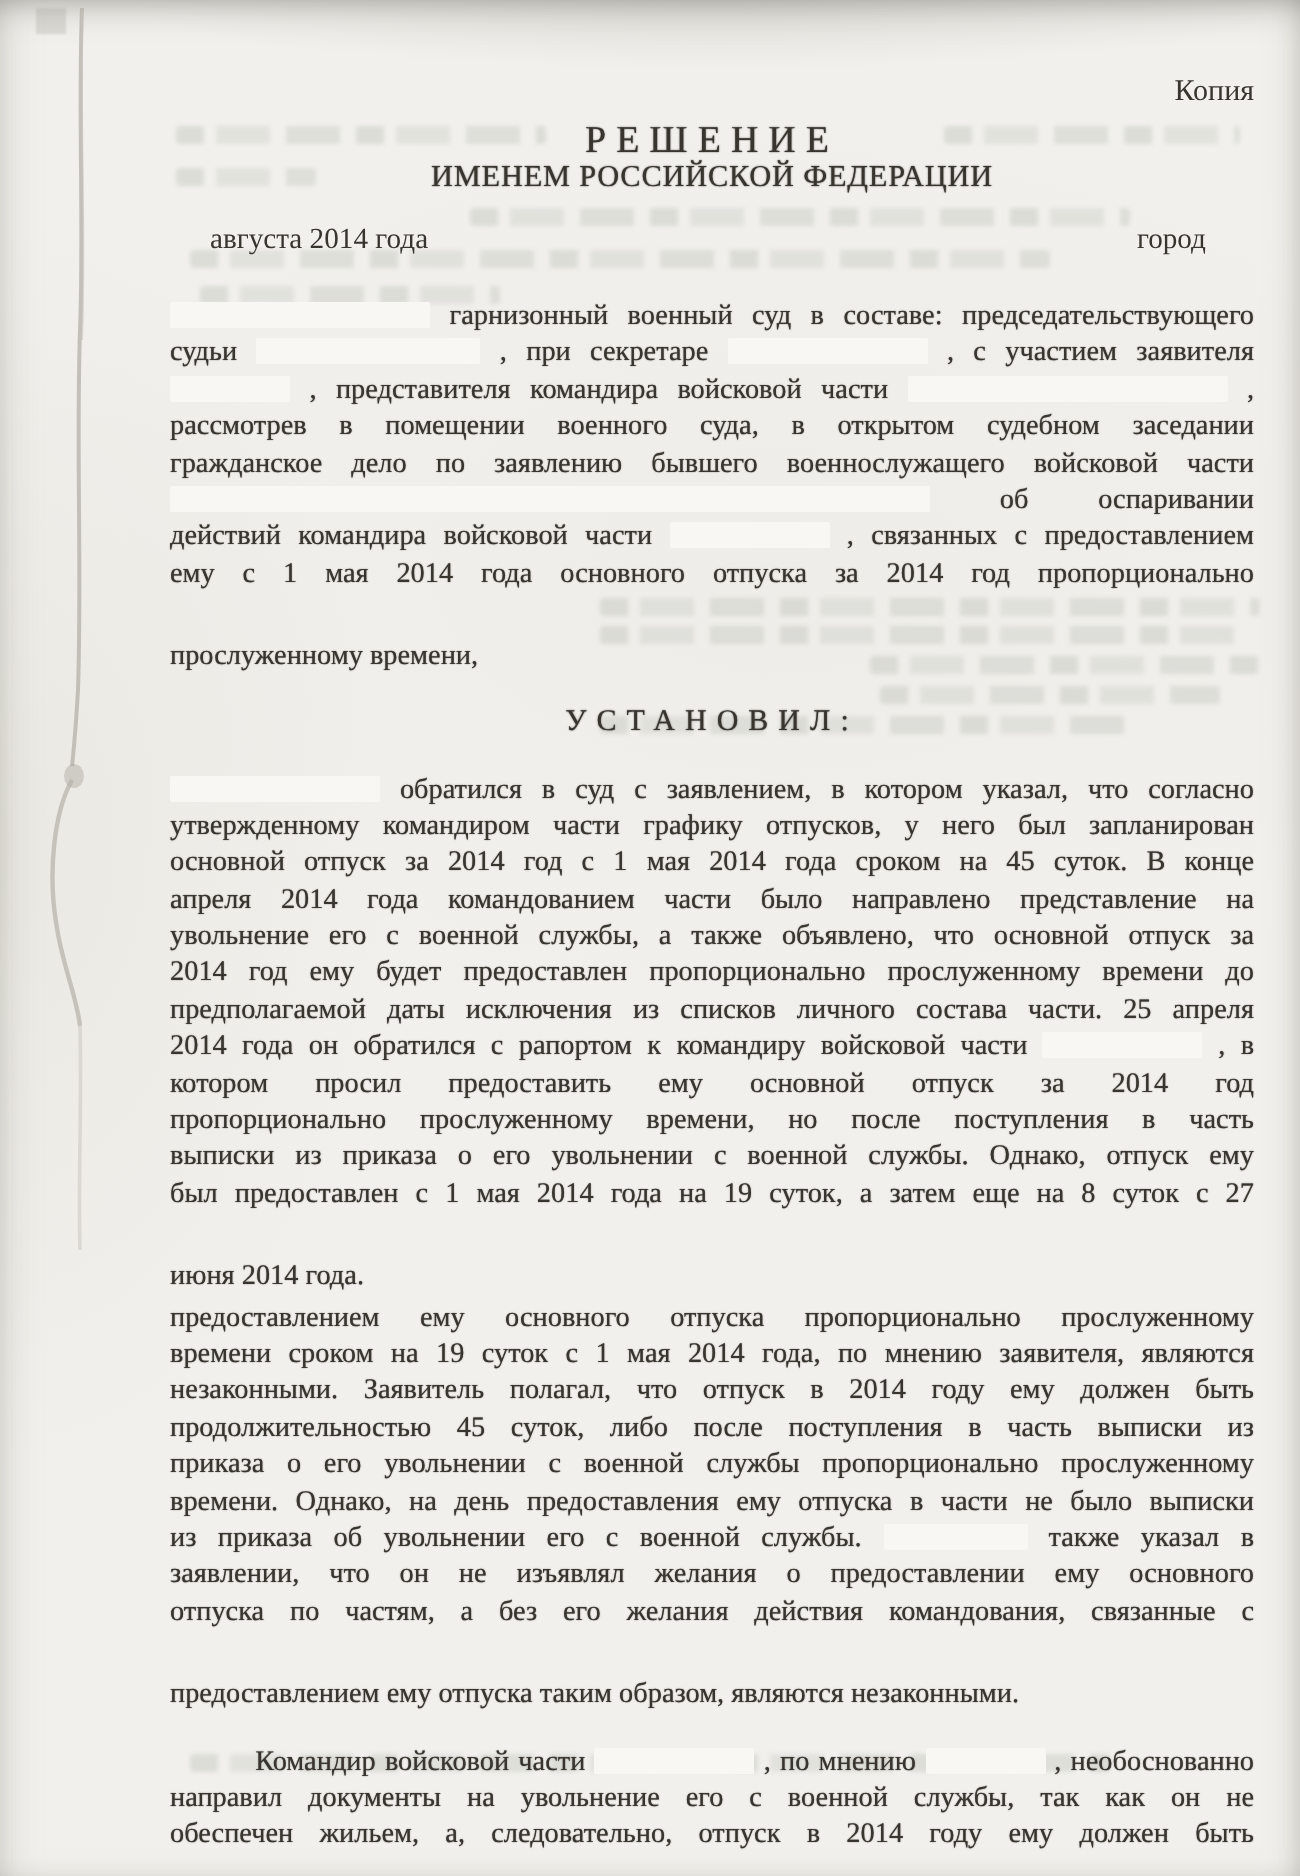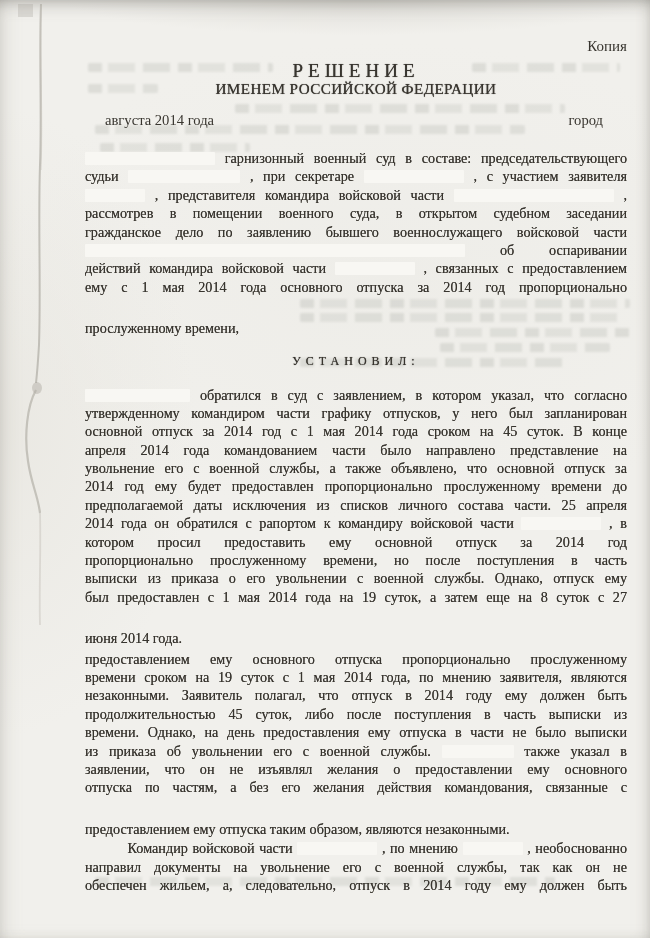--- a/index.html
+++ b/index.html
@@ -27,24 +27,24 @@
   .indent{display:inline-block;height:1px;}
   .copy-line{margin-top:37px;height:18px;line-height:18px;text-align:right;font-size:15px;}
   .title{margin-top:7px;height:18px;line-height:18px;text-align:center;font-size:19px;
          letter-spacing:5px;text-shadow:0 0 .8px rgba(45,42,38,.9);}
   .subtitle{height:18px;line-height:18px;text-align:center;font-size:15.2px;letter-spacing:.4px;
          text-shadow:0 0 .8px rgba(45,42,38,.9);}
   .date-line{margin-top:13px;height:18px;line-height:18px;display:flex;
          justify-content:space-between;padding:0 24px 0 20px;font-size:14.6px;}
   .para[data-name="court-composition"]{margin-top:20px;}
   .section-heading{margin-top:13px;height:20px;line-height:20px;text-align:center;
-         font-size:12px;letter-spacing:5px;text-shadow:0 0 .8px rgba(45,42,38,.9);}
+         font-size:15px;letter-spacing:5px;text-shadow:0 0 .8px rgba(45,42,38,.9);}
   .para[data-name="applicant-statement"]{margin-top:15px;}
   .para[data-name="applicant-arguments"]{margin-top:2px;}
-  .para[data-name="commander-actions"]{margin-top:1px;}
+  .para[data-name="commander-actions"]{margin-top:15px;}
   
   .bleed{position:absolute;height:9px;z-index:1;filter:blur(1.1px);opacity:.5;border-radius:2px;
     background:repeating-linear-gradient(90deg,
       rgba(108,114,104,.30) 0 14px, transparent 14px 20px,
       rgba(108,114,104,.22) 20px 47px, transparent 47px 55px,
       rgba(108,114,104,.27) 55px 82px, transparent 82px 90px);}
   .b1{left:88px;top:63px;width:185px;}  .b2{left:472px;top:63px;width:148px;}
   .b3{left:88px;top:84px;width:70px;}   .b4{left:235px;top:104px;width:330px;}
   .b5{left:95px;top:125px;width:430px;} .b6{left:100px;top:143px;width:150px;}
   .b7{left:300px;top:299px;width:330px;}.b8{left:300px;top:313px;width:320px;}
@@ -115,20 +115,21 @@
           <div class="line j" data-name="text-line"><span data-name="text-run">пропорционально прослуженному времени, но после поступления в часть</span></div>
           <div class="line j" data-name="text-line"><span data-name="text-run">выписки из приказа о его увольнении с военной службы. Однако, отпуск ему</span></div>
           <div class="line j" data-name="text-line"><span data-name="text-run">был предоставлен с 1 мая 2014 года на 19 суток, а затем еще на 8 суток с 27</span></div>
           <div class="line l" data-name="text-line"><span data-name="text-run">июня 2014 года.</span></div>
         </div>
         <div class="para" data-name="applicant-arguments">
           <div class="line j" data-name="text-line"><span data-name="text-run">предоставлением ему основного отпуска пропорционально прослуженному</span></div>
           <div class="line j" data-name="text-line"><span data-name="text-run">времени сроком на 19 суток с 1 мая 2014 года, по мнению заявителя, являются</span></div>
           <div class="line j" data-name="text-line"><span data-name="text-run">незаконными. Заявитель полагал, что отпуск в 2014 году ему должен быть</span></div>
           <div class="line j" data-name="text-line"><span data-name="text-run">продолжительностью 45 суток, либо после поступления в часть выписки из</span></div>
+          <div class="line j" data-name="text-line"><span data-name="text-run">приказа о его увольнении с военной службы пропорционально прослуженному</span></div>
           <div class="line j" data-name="text-line"><span data-name="text-run">времени. Однако, на день предоставления ему отпуска в части не было выписки</span></div>
           <div class="line j" data-name="text-line"><span data-name="text-run">из приказа об увольнении его с военной службы.</span> <span class="redact" data-name="redacted-region" style="width: 72px;"></span> <span data-name="text-run">также указал в</span></div>
           <div class="line j" data-name="text-line"><span data-name="text-run">заявлении, что он не изъявлял желания о предоставлении ему основного</span></div>
           <div class="line j" data-name="text-line"><span data-name="text-run">отпуска по частям, а без его желания действия командования, связанные с</span></div>
           <div class="line l" data-name="text-line"><span data-name="text-run">предоставлением ему отпуска таким образом, являются незаконными.</span></div>
         </div>
         <div class="para" data-name="commander-actions">
           <div class="line j" data-name="text-line"><span class="indent" data-name="indent-gap" style="width: 38px;"></span> <span data-name="text-run">Командир войсковой части</span> <span class="redact" data-name="redacted-region" style="width: 80px;"></span> <span data-name="text-run">, по мнению</span> <span class="redact" data-name="redacted-region" style="width: 60px;"></span> <span data-name="text-run">, необоснованно</span></div>
           <div class="line j" data-name="text-line"><span data-name="text-run">направил документы на увольнение его с военной службы, так как он не</span></div>
           <div class="line j" data-name="text-line"><span data-name="text-run">обеспечен жильем, а, следовательно, отпуск в 2014 году ему должен быть</span></div>

